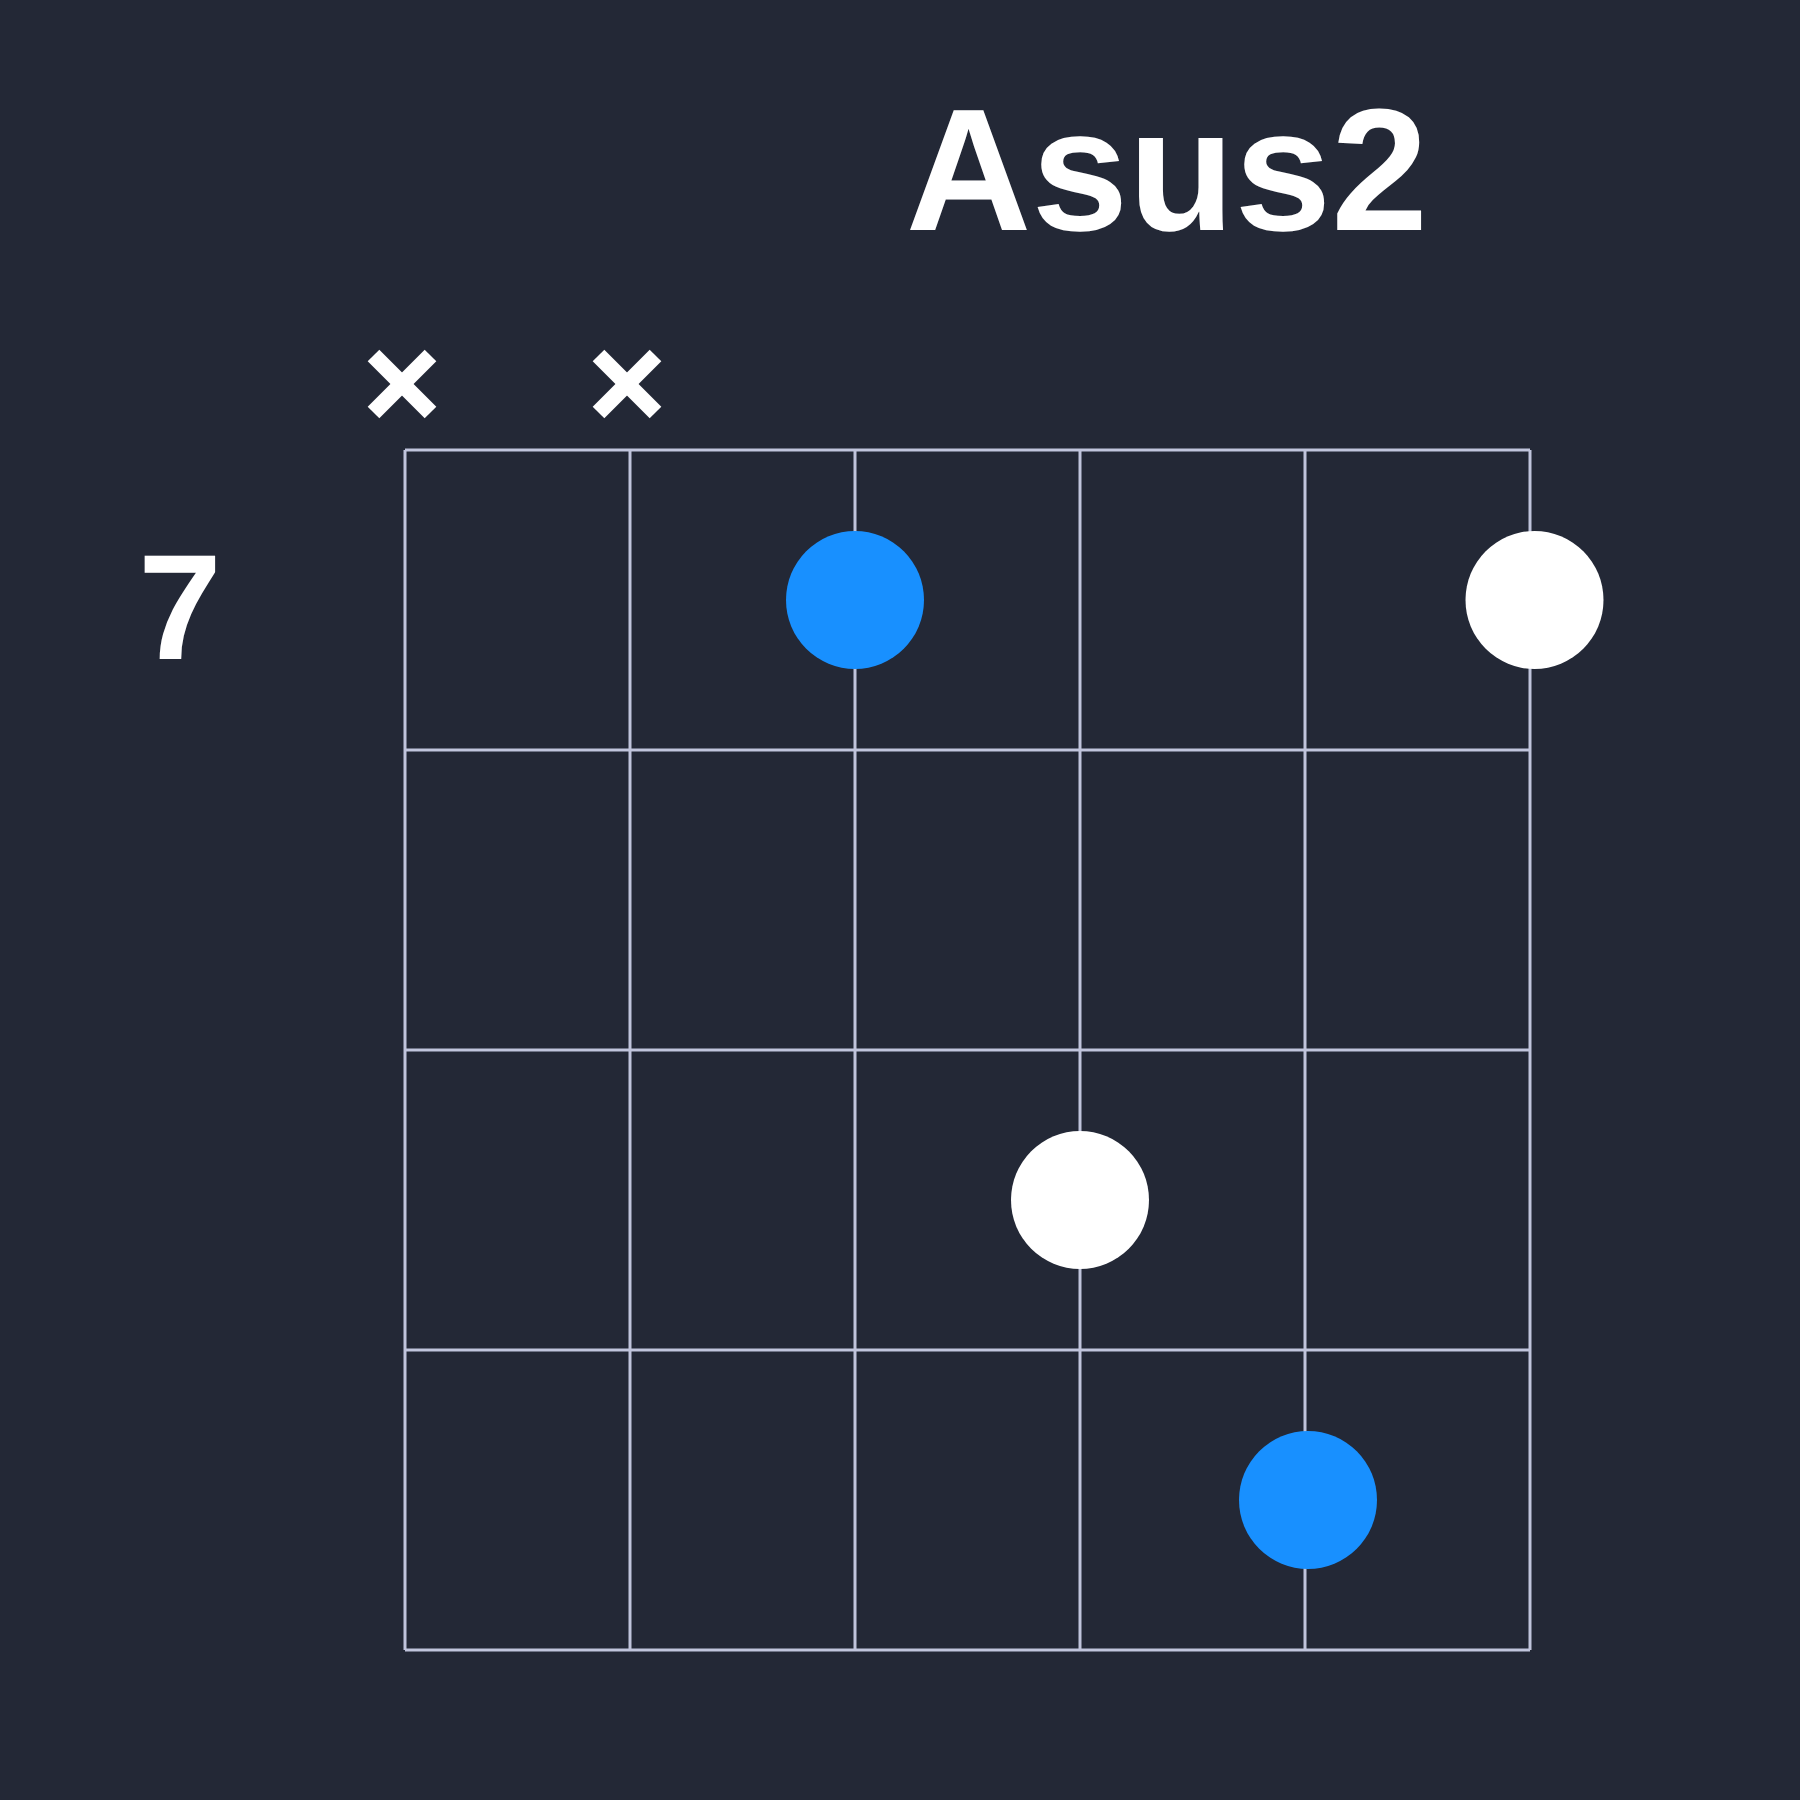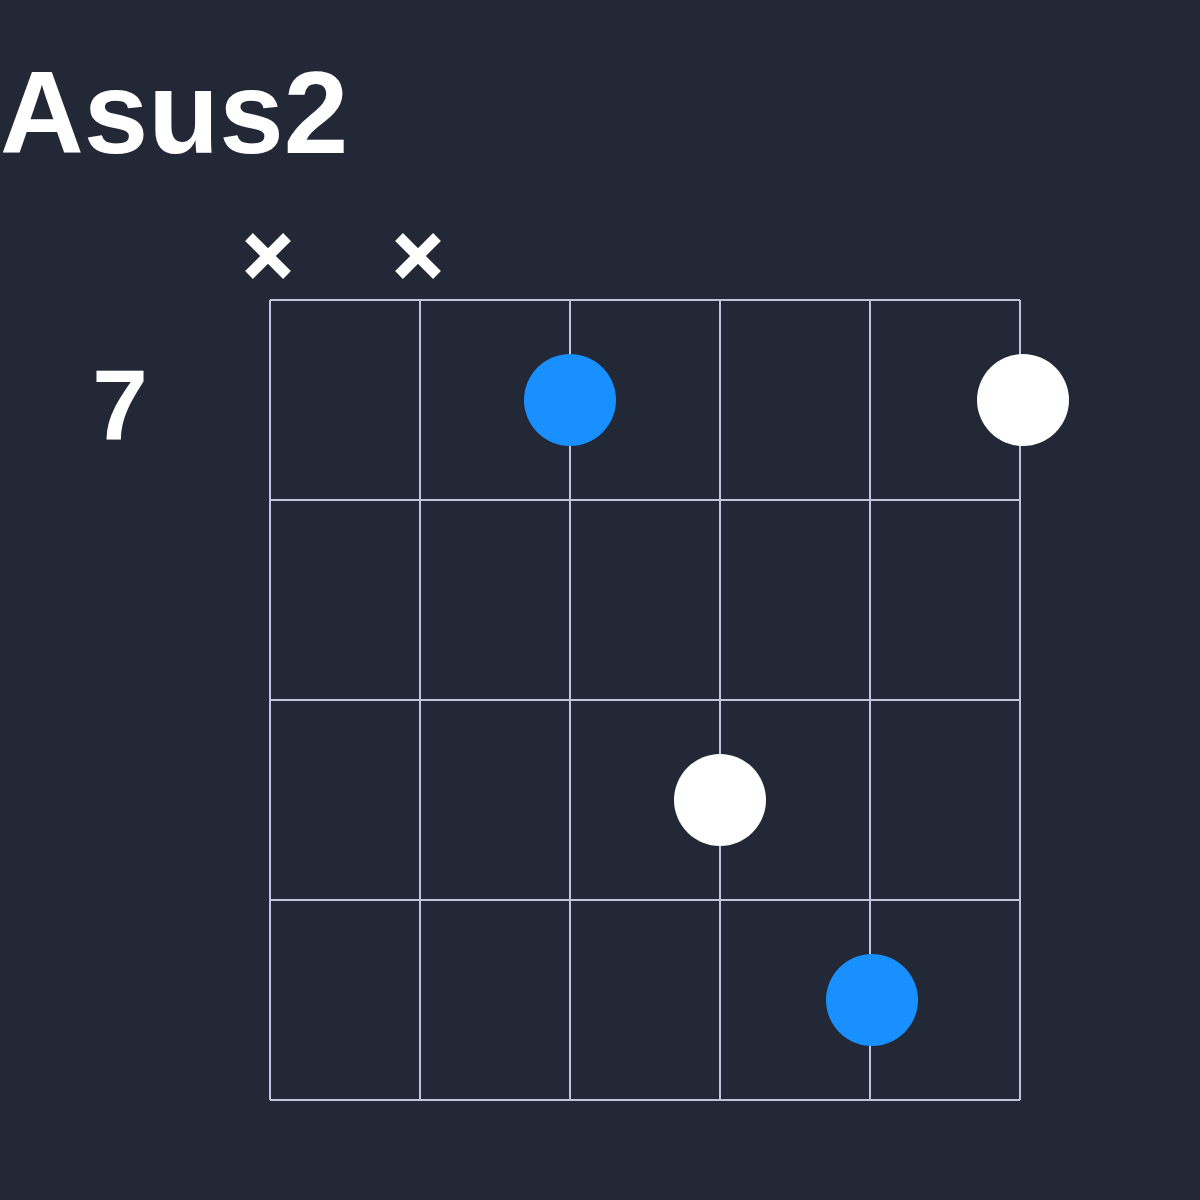--- a/index.html
+++ b/index.html
@@ -1,17 +1,17 @@
 <!DOCTYPE html>
 <html><head>
 <meta charset="utf-8">
 <style>
   html, body { margin:0; padding:0; }
   body { width:1200px; height:1200px; background:#232836; position:relative; overflow:hidden; font-family:"Liberation Sans", sans-serif; }
-  .title { position:absolute; left:0; top:48px; width:952px; text-align:left; color:#fff; font-weight:bold; font-size:116px; line-height:130px; }
+  .title { position:absolute; left:0; top:48px; width:952px; text-align:right; color:#fff; font-weight:bold; font-size:116px; line-height:130px; }
   .fret-num { position:absolute; left:60px; top:350px; width:120px; text-align:center; color:#fff; font-weight:bold; font-size:100px; line-height:110px; }
   svg { position:absolute; left:0; top:0; }
 </style>
 </head>
 <body>
 
 <div class="title">Asus2</div>
 <div class="fret-num">7</div>
 
 <svg width="1200" height="1200">

